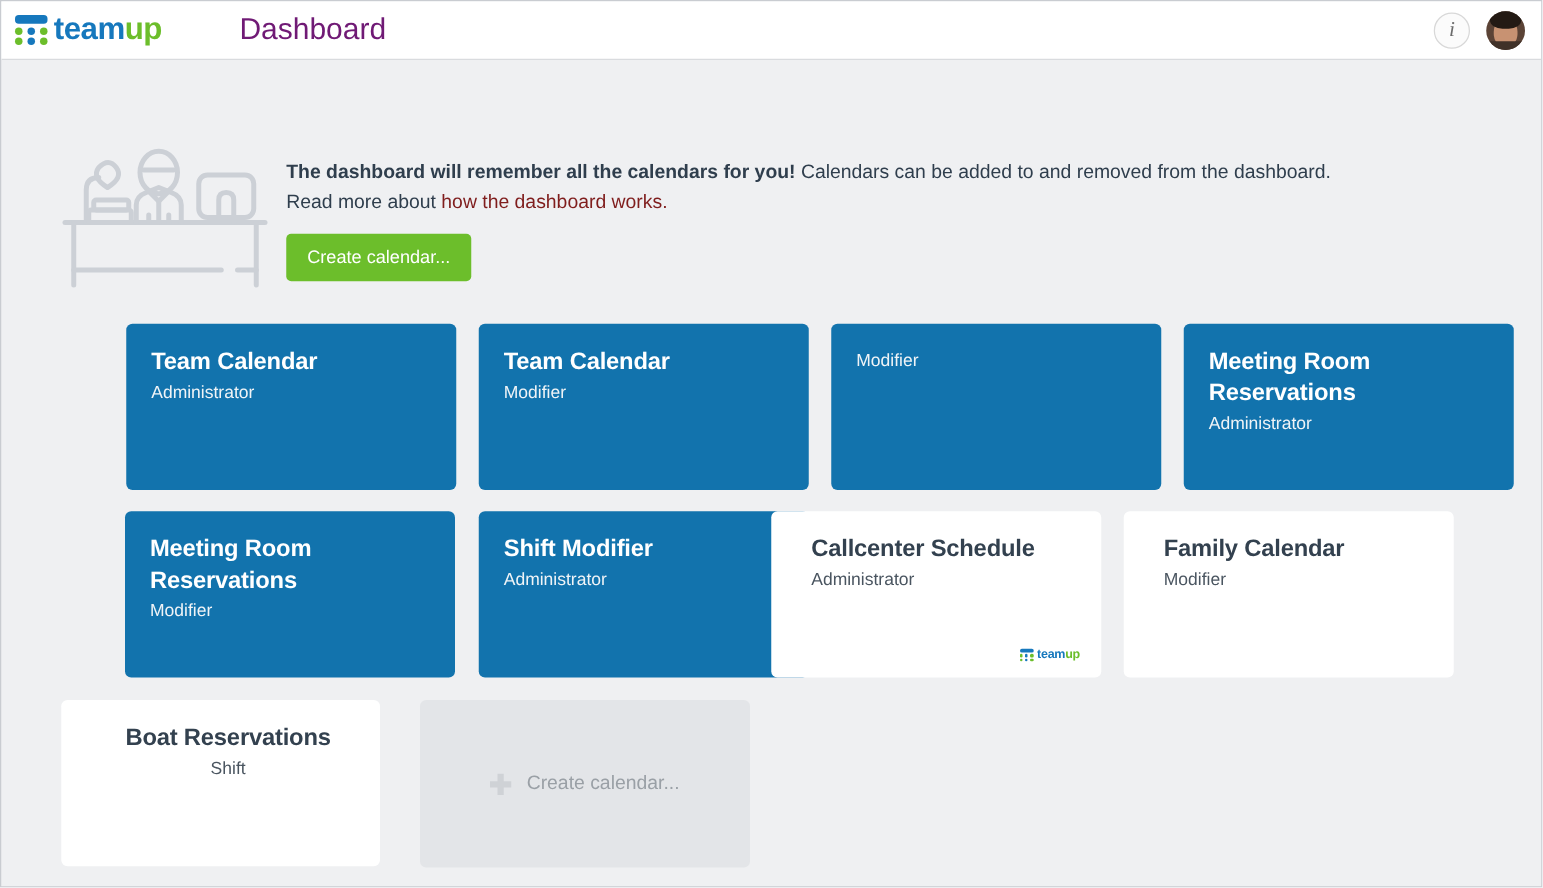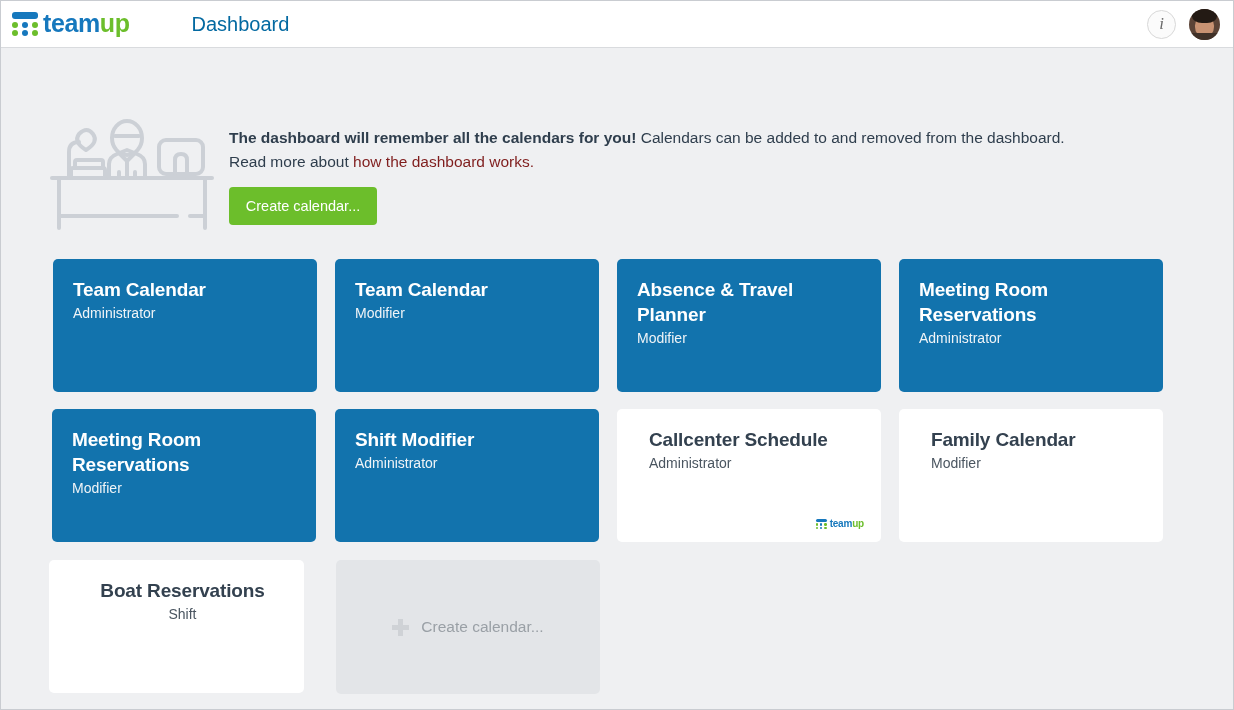--- a/index.html
+++ b/index.html
@@ -70,22 +70,22 @@
     font-weight: bold;
     letter-spacing: -0.4px;
     line-height: 1;
     padding-bottom: 2px;
   }
   .logo-team { color: #1678bd; }
   .logo-up { color: #6cbe2b; }
 
   #page-title {
     margin-left: 62px;
-    font-size: 20px;
-    color: #0369a1;
+    font-size: 24px;
+    color: #701a75;
     font-weight: normal;
   }
 
   #header-right {
     margin-left: auto;
     display: flex;
     align-items: center;
     margin-right: 13px;
     gap: 13px;
   }
@@ -189,20 +189,21 @@
   .card {
     position: absolute;
     width: 264px;
     height: 133px;
     border-radius: 5px;
     padding: 18px 20px 0 20px;
     overflow: hidden;
   }
   .card.blue {
     background: #1273ad;
+    margin-left: 48px;
   }
   .card.white {
     background: #ffffff;
     padding-left: 32px;
   }
   .card.placeholder {
     background: #e3e5e8;
   }
 
   .card.c0 { left: 52px; }
@@ -360,21 +361,20 @@
     <div class="card-row" id="row1">
       <div class="card blue c0">
         <div class="card-title">Team Calendar</div>
         <div class="card-role">Administrator</div>
       </div>
       <div class="card blue c1">
         <div class="card-title">Team Calendar</div>
         <div class="card-role">Modifier</div>
       </div>
       <div class="card blue c2">
-        <div class="card-title">Absence &amp; Travel Planner</div>
         <div class="card-role">Modifier</div>
       </div>
       <div class="card blue c3">
         <div class="card-title">Meeting Room Reservations</div>
         <div class="card-role">Administrator</div>
       </div>
     </div>
 
     <div class="card-row" id="row2">
       <div class="card blue c0">

